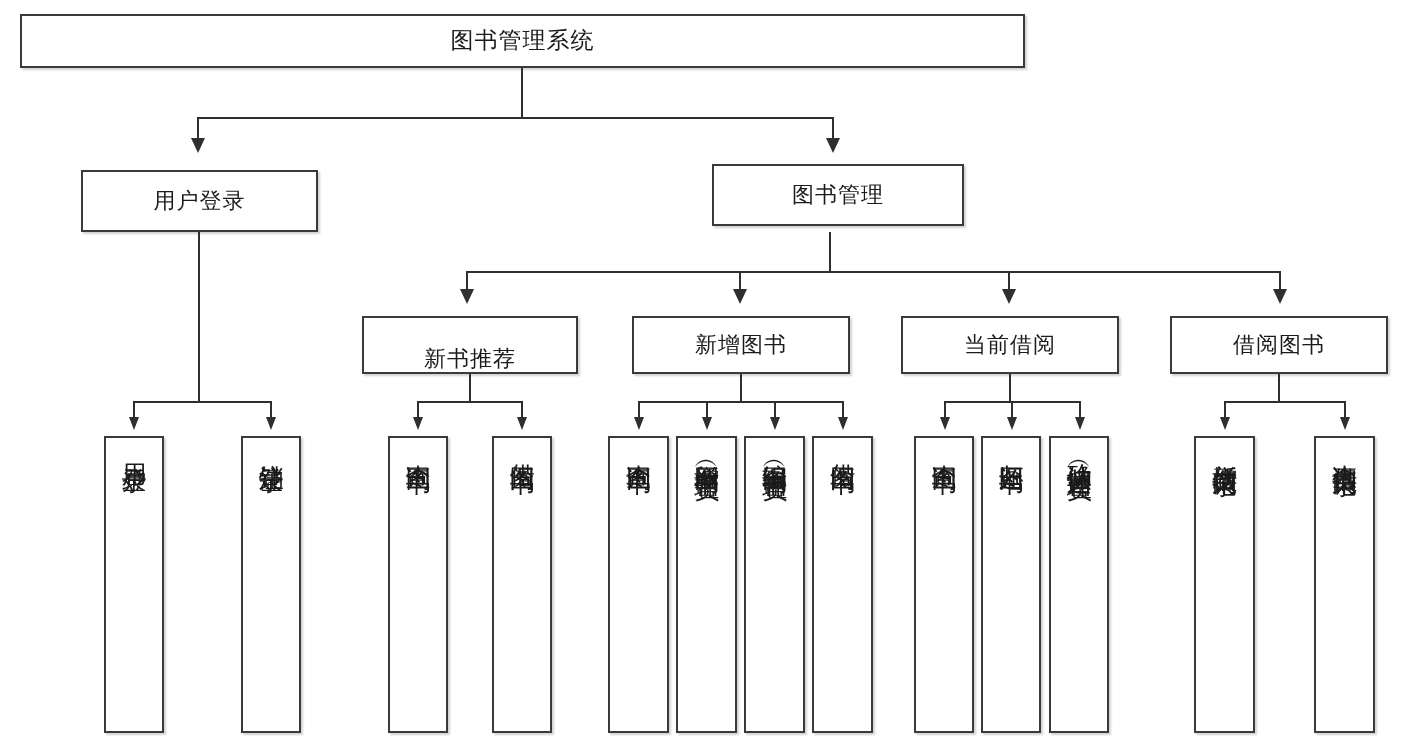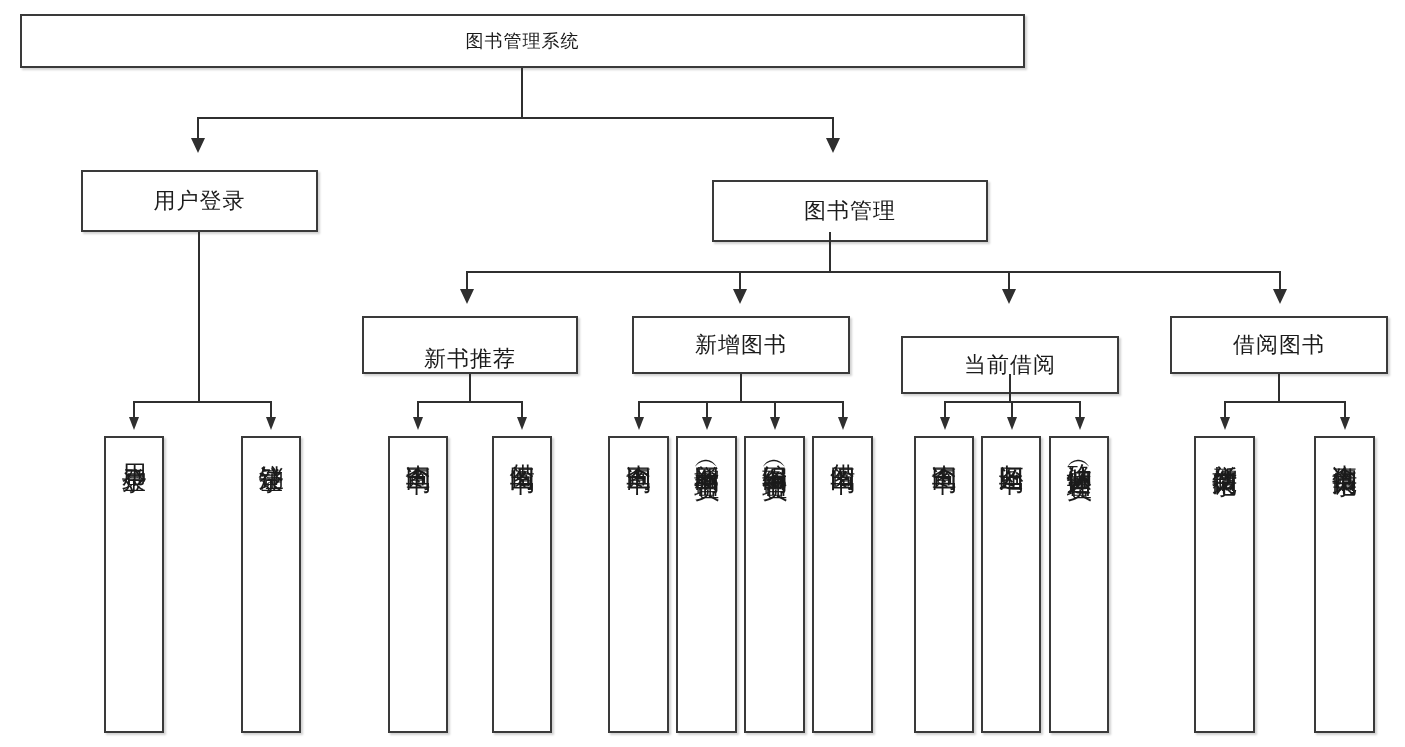--- a/index.html
+++ b/index.html
@@ -31,21 +31,21 @@
     display:block;
     text-align:center;
     line-height:1.12;
     letter-spacing:1px;
   }
   
   .node.h .label{
     writing-mode:horizontal-tb;
     font-size:22px;
   }
-  .node.root .label{font-size:18px;}
+  .node.root .label{font-size:23px;}
   
   .node.v{
     align-items:flex-start;
     justify-content:center;
     padding-top:6px;
   }
   .node.v .label{
     writing-mode:vertical-rl;
     text-orientation:upright;
     font-size:25px;
@@ -93,21 +93,21 @@
   <div class="hline" style="left:197px;top:117px;width:637px;"></div>
   <div class="vline" style="left:197px;top:117px;height:23px;"></div>
   <div class="vline" style="left:832px;top:117px;height:23px;"></div>
   <div class="arrow" style="left:191px;top:138px;"></div>
   <div class="arrow" style="left:826px;top:138px;"></div>
 
   <div class="node h" style="left:81px;top:170px;width:237px;height:62px;">
     <span class="label">用户登录</span>
   </div>
 
-  <div class="node h" style="left:712px;top:180px;width:276px;height:62px;">
+  <div class="node h" style="left:712px;top:164px;width:252px;height:62px;">
     <span class="label">图书管理</span>
   </div>
 
   <div class="vline" style="left:198px;top:232px;height:170px;"></div>
   <div class="hline" style="left:133px;top:401px;width:138px;"></div>
   <div class="vline" style="left:133px;top:401px;height:17px;"></div>
   <div class="vline" style="left:270px;top:401px;height:17px;"></div>
   <div class="arrow small" style="left:129px;top:417px;"></div>
   <div class="arrow small" style="left:266px;top:417px;"></div>
 
@@ -121,21 +121,21 @@
   <div class="arrow" style="left:733px;top:289px;"></div>
   <div class="arrow" style="left:1002px;top:289px;"></div>
   <div class="arrow" style="left:1273px;top:289px;"></div>
 
   <div class="node h" style="left:362px;top:316px;width:216px;height:58px;align-items:flex-end;">
     <span class="label">新书推荐</span>
   </div>
   <div class="node h" style="left:632px;top:316px;width:218px;height:58px;">
     <span class="label">新增图书</span>
   </div>
-  <div class="node h" style="left:901px;top:336px;width:218px;height:58px;">
+  <div class="node h" style="left:901px;top:316px;width:218px;height:58px;">
     <span class="label">当前借阅</span>
   </div>
   <div class="node h" style="left:1170px;top:316px;width:218px;height:58px;">
     <span class="label">借阅图书</span>
   </div>
 
   <div class="vline" style="left:469px;top:374px;height:28px;"></div>
   <div class="hline" style="left:417px;top:401px;width:105px;"></div>
   <div class="vline" style="left:417px;top:401px;height:17px;"></div>
   <div class="vline" style="left:521px;top:401px;height:17px;"></div>

